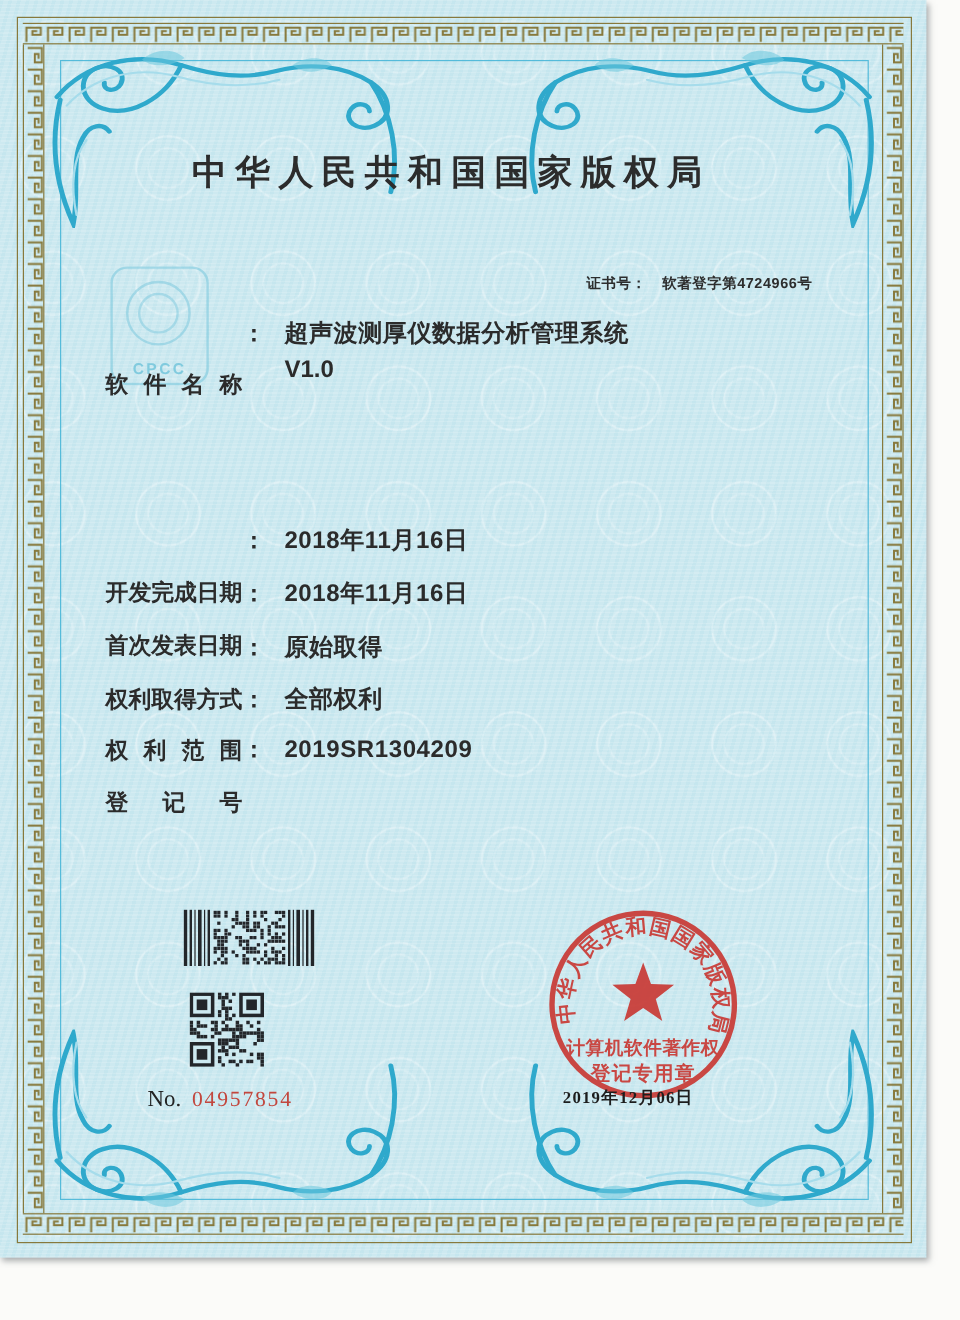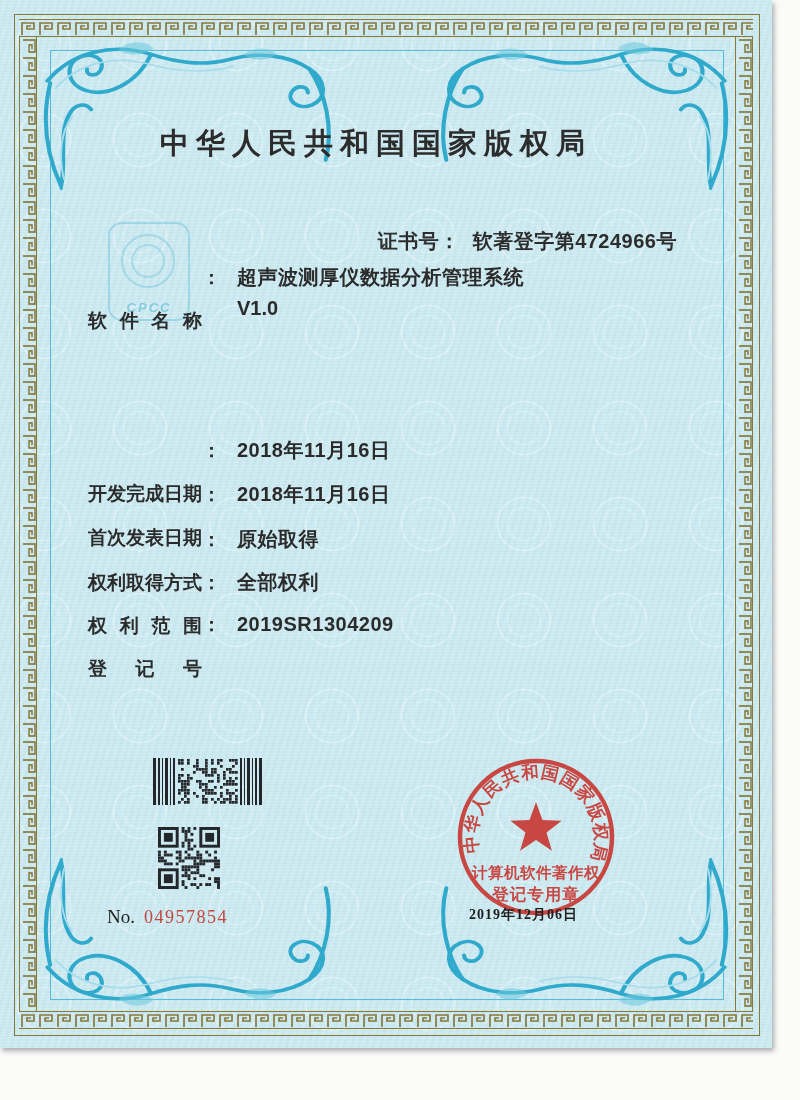--- a/index.html
+++ b/index.html
@@ -39,52 +39,52 @@
     font-family:"Liberation Serif","DejaVu Serif",serif;
     font-size:29px;font-weight:700;letter-spacing:7px;color:#2c2c2c;
   }
   .cert-title{
     position:absolute;left:0;top:172px;width:762px;text-align:center;
     font-family:"Liberation Serif","DejaVu Serif",serif;
     font-size:39px;font-weight:700;letter-spacing:6px;color:#262626;
   }
   .certno{
     position:absolute;top:228px;right:95px;
-    font-size:20px;font-weight:700;color:#2d2d2d;letter-spacing:.5px;
+    font-size:12px;font-weight:700;color:#2d2d2d;letter-spacing:.5px;
   }
   .certno .val{margin-left:13px;}
   
   .field-row{position:absolute;left:88px;color:#2b2b2b;white-space:nowrap;}
   .flabel{display:inline-block;width:114px;font-size:19px;font-weight:700;
     text-align:justify;text-align-last:justify;vertical-align:top;margin-top:44px;}
   .fcolon{font-size:19px;font-weight:700;}
   .fvalue{margin-left:16px;font-size:20px;font-weight:700;letter-spacing:.5px;}
   .value2{position:absolute;left:237px;top:297px;font-size:20px;font-weight:700;color:#2b2b2b;}
   .r0{top:264px}.r1{top:352px}.r2{top:437px}.r3{top:481px}.r4{top:526px}.r5{top:569px}.r6{top:612px}
   
   .statement{
     position:absolute;left:88px;top:658px;width:634px;
     font-size:21px;font-weight:700;color:#2b2b2b;line-height:45px;
     text-align:justify;text-indent:25px;letter-spacing:.5px;
   }
   
   .barcode{position:absolute;left:153px;top:758px;width:109px;height:47px;}
   .qrcode{position:absolute;left:158px;top:827px;width:62px;height:62px;}
-  .serial{position:absolute;left:107px;top:906px;font-family:"Liberation Serif","DejaVu Serif",serif;text-align:center;}
+  .serial{position:absolute;left:123px;top:906px;font-family:"Liberation Serif","DejaVu Serif",serif;text-align:center;}
   .serial .pfx{font-size:19px;color:#222;}
   .serial .num{font-size:18px;color:#c2473e;margin-left:9px;letter-spacing:1.5px;}
   
   .seal{position:absolute;left:446px;top:747px;width:180px;height:180px;opacity:.92;}
   .issue-date{
     position:absolute;left:469px;top:906px;font-size:14px;font-weight:700;
     color:#1d1d1d;letter-spacing:1px;font-family:"Liberation Serif","DejaVu Serif",serif;
   }
   
-  .cpcc{position:absolute;left:108px;top:222px;width:78px;height:95px;
-    border:2px solid rgba(118,198,220,.55);border-radius:14px;font-style:italic;}
+  .cpcc{position:absolute;left:92px;top:222px;width:78px;height:95px;
+    border:2px solid rgba(118,198,220,.55);border-radius:14px;}
   .cpcc .ring{position:absolute;left:11px;top:10px;width:50px;height:50px;border-radius:50%;
     border:2px solid rgba(118,198,220,.5);}
   .cpcc .ring2{position:absolute;left:21px;top:20px;width:30px;height:30px;border-radius:50%;
     border:2px solid rgba(118,198,220,.45);}
   .cpcc .txt{position:absolute;left:0;bottom:4px;width:100%;text-align:center;
     font-size:13px;letter-spacing:2px;color:rgba(110,195,218,.8);font-weight:700;}
   svg text{font-family:"Liberation Sans","DejaVu Sans",sans-serif;}
 </style>
 </head>
 <body>

